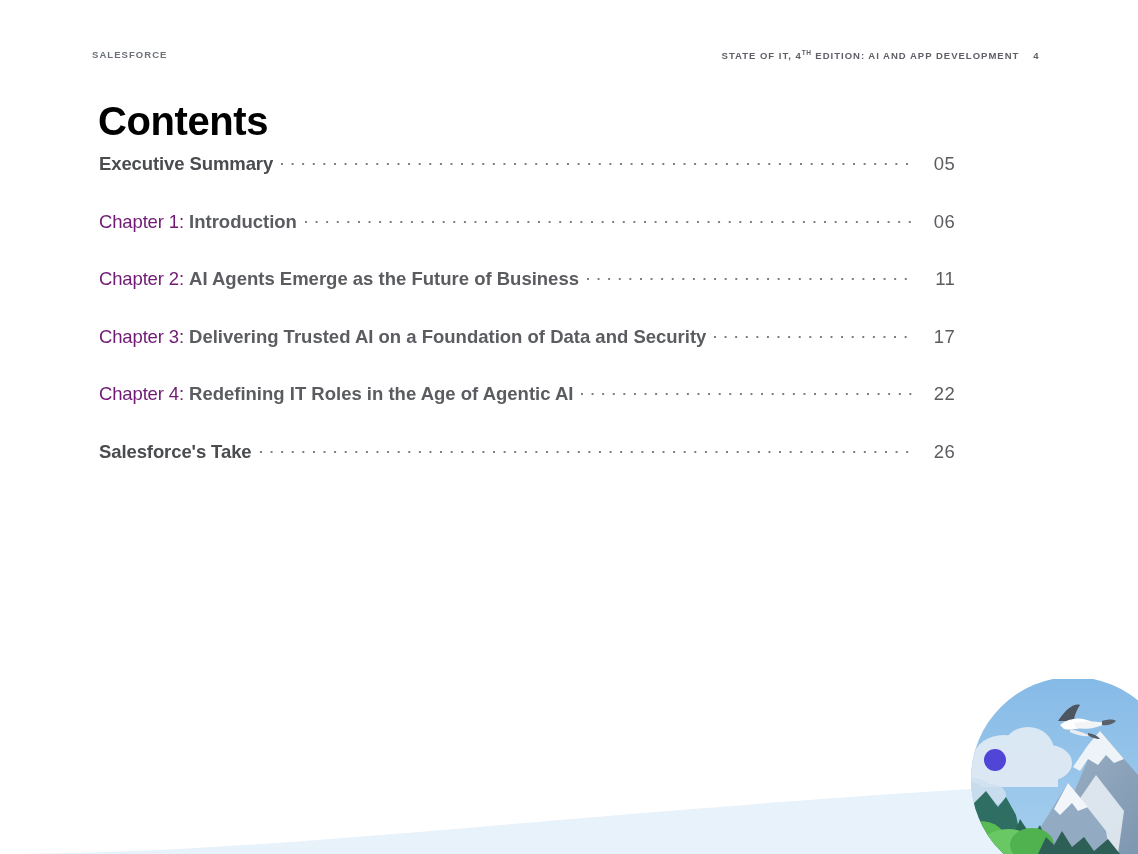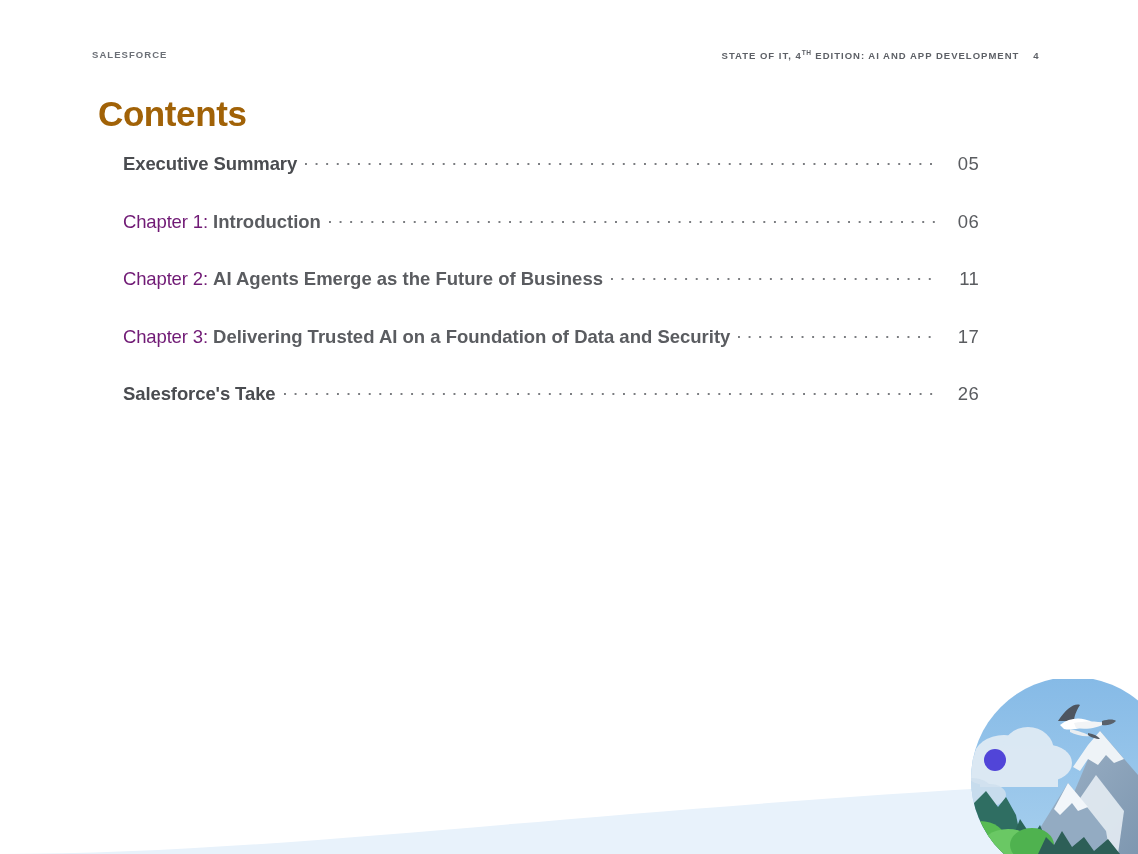--- a/index.html
+++ b/index.html
@@ -82,34 +82,33 @@
   }
   .runhead-right .pagenum {
     margin-left: 14px;
     letter-spacing: 0.4px;
   }
 
   .page-title {
     position: absolute;
     top: 72px;
     left: 98px;
-    font-size: 35px;
-    font-weight: bold;
-    color: #a16207;
+    font-size: 40px;
+    font-weight: bold;
+    color: #000000;
     letter-spacing: -0.4px;
     line-height: 1.1;
   }
 
   
   .toc {
     position: absolute;
     top: 152px;
     left: 99px;
     width: 856px;
-    margin-left: 24px;
   }
   .toc-row {
     display: flex;
     align-items: baseline;
     height: 57.6px;
     white-space: nowrap;
   }
   .toc-label {
     font-size: 18.5px;
     color: #54565a;
@@ -267,20 +266,26 @@
       <span class="toc-page">11</span>
     </div>
 
     <div class="toc-row">
       <span class="toc-label"><span class="toc-chapter">Chapter 3:</span> <span class="toc-desc">Delivering Trusted AI on a Foundation of Data and Security</span></span>
       <span class="toc-gap"></span>
       <span class="toc-leader"></span>
       <span class="toc-page">17</span>
     </div>
 
+    <div class="toc-row">
+      <span class="toc-label"><span class="toc-chapter">Chapter 4:</span> <span class="toc-desc">Redefining IT Roles in the Age of Agentic AI</span></span>
+      <span class="toc-gap"></span>
+      <span class="toc-leader"></span>
+      <span class="toc-page">22</span>
+    </div>
 
     <div class="toc-row">
       <span class="toc-label bold">Salesforce's Take</span>
       <span class="toc-gap"></span>
       <span class="toc-leader"></span>
       <span class="toc-page">26</span>
     </div>
 
 
   </div>

